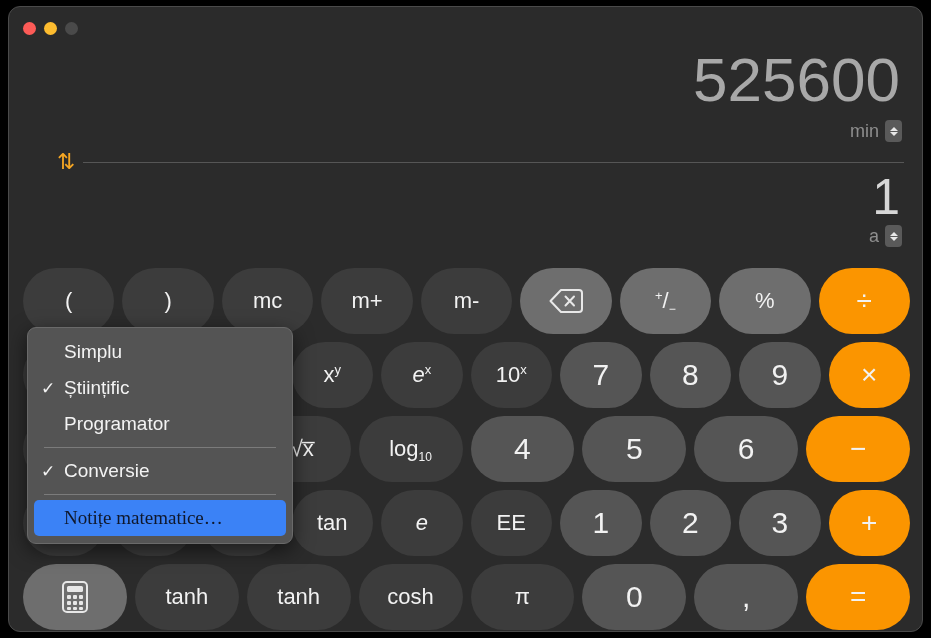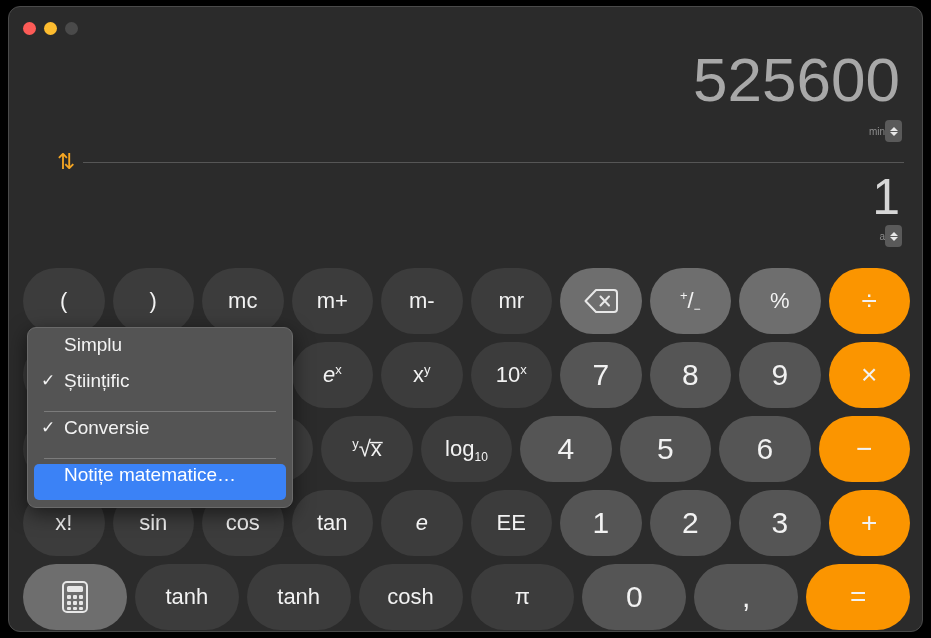--- a/index.html
+++ b/index.html
@@ -73,22 +73,23 @@
     top: 165px;
     font-size: 50px;
     line-height: 50px;
     color: #d6d6d6;
   }
   .unit-row {
     position: absolute;
     right: 20px;
     display: flex;
     align-items: center;
+    gap: 6px;
     color: #8e8e8e;
-    font-size: 10px;
+    font-size: 18px;
   }
   #primary-unit-row { top: 113px; }
   #secondary-unit-row { top: 218px; }
   .stepper {
     width: 17px;
     height: 22px;
     background: #5a5a5a;
     border-radius: 4px;
     display: flex;
     flex-direction: column;
@@ -184,38 +185,39 @@
     border-radius: 9px;
     border: 1px solid #6a6a6a;
     box-shadow: 0 6px 20px rgba(0,0,0,0.55);
     padding: 6px 6px 7px 6px;
     box-sizing: border-box;
     z-index: 50;
   }
   .menu-item {
     height: 36px;
     display: flex;
-    align-items: flex-start;
+    align-items: center;
     border-radius: 5px;
     color: #f3f3f3;
     font-size: 19px;
     padding: 0 4px;
   }
   .menu-item .check {
     width: 26px;
     flex: 0 0 26px;
     font-size: 17px;
     color: #f3f3f3;
     text-align: left;
     padding-left: 3px;
     box-sizing: border-box;
   }
   .menu-item.highlight {
     background: #3b82f6;
-    color: #ffffff;
+    color: #0f172a;
+    font-family: Liberation Serif, serif;
   }
   .menu-sep {
     height: 1px;
     background: #7b7b7b;
     margin: 5px 10px;
   }
 
   .calc-icon-svg { display: block; }
 </style>
 </head>
@@ -267,23 +269,20 @@
         </div>
         <div class="key fn">
           <span>mc</span>
         </div>
         <div class="key fn">
           <span>m+</span>
         </div>
         <div class="key fn">
           <span>m-</span>
         </div>
-        <div class="key fn">
-          <span>mr</span>
-        </div>
         <div class="key fn-light">
           <svg width="34" height="26" viewBox="0 0 34 26">
             <path d="M12 2 H30 a3 3 0 0 1 3 3 V21 a3 3 0 0 1 -3 3 H12 L1.5 13 Z" fill="none" stroke="#e8e8e8" stroke-width="2" stroke-linejoin="round"></path>
             <path d="M16.5 8.5 L25 17.5 M25 8.5 L16.5 17.5" stroke="#e8e8e8" stroke-width="2" stroke-linecap="round"></path>
           </svg>
         </div>
         <div class="key fn-light">
           <span><span class="sup">+</span>/<span class="sub">−</span></span>
         </div>
         <div class="key fn-light">
@@ -297,24 +296,24 @@
         <div class="key fn">
           <span>2nd</span>
         </div>
         <div class="key fn">
           <span>x<span class="sup">2</span></span>
         </div>
         <div class="key fn">
           <span>x<span class="sup">3</span></span>
         </div>
         <div class="key fn">
+          <span>x<span class="sup">y</span></span>
+        </div>
+        <div class="key fn">
           <span><span class="ital">e</span><span class="sup">x</span></span>
-        </div>
-        <div class="key fn">
-          <span>x<span class="sup">y</span></span>
         </div>
         <div class="key fn">
           <span>10<span class="sup">x</span></span>
         </div>
         <div class="key digit">
           <span class="digit-glyph">7</span>
         </div>
         <div class="key digit">
           <span class="digit-glyph">8</span>
         </div>
@@ -327,23 +326,20 @@
       </div>
       <div class="key-row">
         <div class="key fn">
           <span><span class="sup">1</span>/x</span>
         </div>
         <div class="key fn">
           <span><span class="sup">2</span>√x̅</span>
         </div>
         <div class="key fn">
           <span><span class="sup">3</span>√x̅</span>
-        </div>
-        <div class="key fn">
-          <span><span class="sup">y</span>√x̅</span>
         </div>
         <div class="key fn">
           <span>log<span class="sub">10</span></span>
         </div>
         <div class="key digit">
           <span class="digit-glyph">4</span>
         </div>
         <div class="key digit">
           <span class="digit-glyph">5</span>
         </div>
@@ -428,20 +424,24 @@
 
   <div id="mode-menu">
       <div class="menu-item">
         <span class="check"></span>
         <span>Simplu</span>
       </div>
       <div class="menu-item">
         <span class="check">✓</span>
         <span>Științific</span>
       </div>
+      <div class="menu-item">
+        <span class="check"></span>
+        <span>Programator</span>
+      </div>
       <div class="menu-sep"></div>
       <div class="menu-item">
         <span class="check">✓</span>
         <span>Conversie</span>
       </div>
       <div class="menu-sep"></div>
       <div class="menu-item highlight">
         <span class="check"></span>
         <span>Notițe matematice…</span>
       </div>

